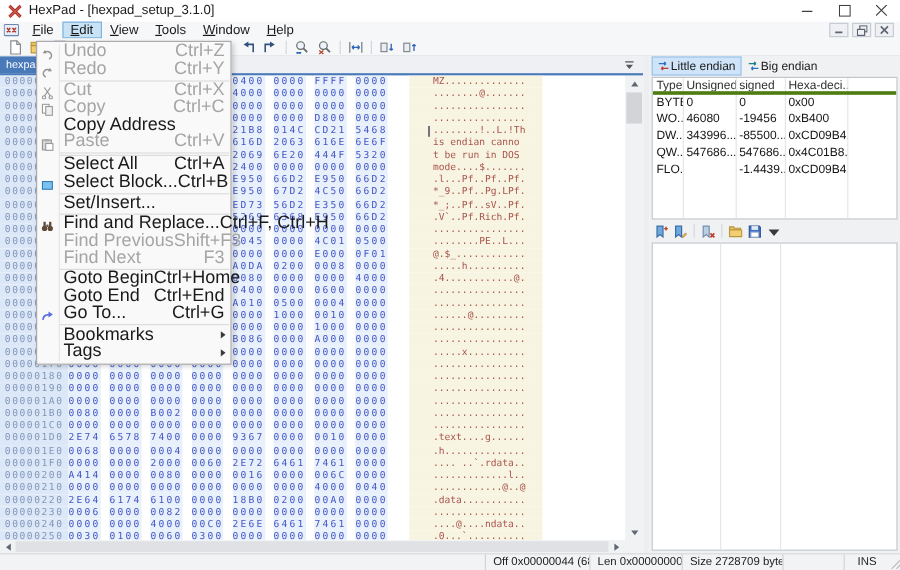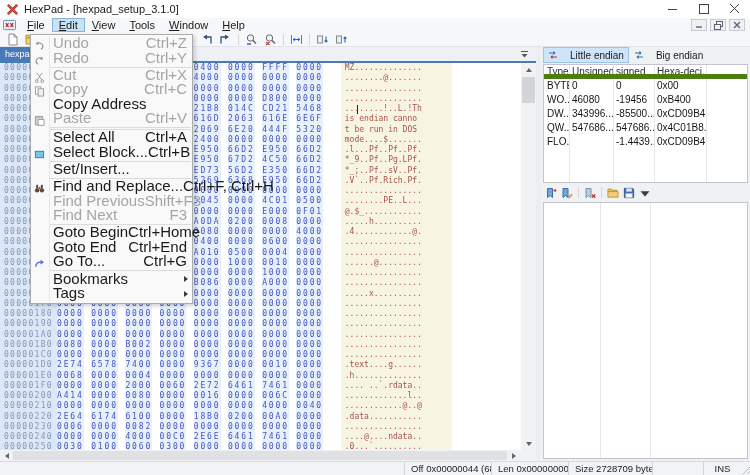--- a/index.html
+++ b/index.html
@@ -27,43 +27,43 @@
 .tb-sep{width:1px;height:11px;background:#d4d6da;margin:0 3px}
 
 .tabbar{position:absolute;left:0;top:47px;width:536px;height:16px;background:#eef0f3;border-bottom:2px solid #4879b8}
 .doc-tab{position:absolute;left:0;top:0;height:14px;max-width:96px;background:#4879b8;color:#fff;font-size:9px;line-height:14px;padding:0 5px;white-space:nowrap;overflow:hidden}
 .tab-chevron{position:absolute;right:7px;top:3px;width:9px;height:9px}
 
 .hex-area{position:absolute;left:0;top:63px;width:521px;height:387px;overflow:hidden;background:#fff;font-family:"DejaVu Sans Mono",monospace;font-size:8px}
 .hr{display:flex;height:10.25px;line-height:10.5px}
 .addr{flex:0 0 57px;background:#dce8f7;color:#8496ba;letter-spacing:1.3px;padding-left:4px;white-space:pre}
 .hg{flex:0 0 26.9px;margin-right:7.3px;background:#e7f0fb;color:#4355c5;letter-spacing:1.87px;white-space:pre}
-.asc{flex:0 0 111px;margin-left:10.3px;background:#f8f4e2;color:#a8544c;padding-left:4px;white-space:pre}
+.asc{flex:0 0 111px;margin-left:10.3px;background:#f8f4e2;color:#a8544c;padding-left:20px;white-space:pre}
 .caret{position:absolute;left:357px;top:41.5px;width:1px;height:9px;background:#20203a}
 
 .vscroll{position:absolute;left:521px;top:63px;width:15px;height:387px;background:#f1f2f4}
 .vs-btn{position:absolute;left:0;width:15px;height:13px;display:flex;align-items:center;justify-content:center}
 .vs-thumb{position:absolute;left:1px;top:14px;width:13px;height:26px;background:#d2d4d8}
 .hscroll{position:absolute;left:0;top:450px;width:536px;height:11px;background:#f1f2f4}
 .hs-btn{position:absolute;top:0;width:13px;height:11px;display:flex;align-items:center;justify-content:center}
 .hs-thumb{position:absolute;left:13px;top:1px;width:494px;height:9px;background:#dfe1e5}
 .tri-up{width:0;height:0;border-left:3.5px solid transparent;border-right:3.5px solid transparent;border-bottom:4.5px solid #606774}
 .tri-dn{width:0;height:0;border-left:3.5px solid transparent;border-right:3.5px solid transparent;border-top:4.5px solid #606774}
 .tri-lf{width:0;height:0;border-top:3.5px solid transparent;border-bottom:3.5px solid transparent;border-right:4.5px solid #606774}
 .tri-rt{width:0;height:0;border-top:3.5px solid transparent;border-bottom:3.5px solid transparent;border-left:4.5px solid #606774}
 
 .splitter{position:absolute;left:536px;top:47px;width:5px;height:414px;background:#eceef0}
 .rpane{position:absolute;left:541px;top:47px;width:209px;height:414px;background:#f0f1f3}
 .rtabs{position:absolute;left:0;top:0;right:0;height:16px;display:flex;align-items:center;padding-left:2px}
-.rtab{display:flex;align-items:center;gap:12px;font-size:10px;height:16px;padding:0 5px;color:#1a1a1a;white-space:nowrap}
+.rtab{display:flex;align-items:center;gap:1px;font-size:10px;height:16px;padding:0 5px;color:#1a1a1a;white-space:nowrap}
 .rtab.active{background:#cfe4f8;outline:1px solid #9cc3e8;outline-offset:-1px}
 .rtab .icn{width:10px;height:10px;display:inline-flex}
 .itable{position:absolute;left:2px;top:17px;width:205px;height:119px;background:#fff;border:1px solid #c2c6cc;font-size:10px;overflow:hidden}
 .irow{display:flex;height:14px;line-height:14px;position:relative;z-index:2}
-.irow.header{border-bottom:5px solid #4d7c0f;color:#303030}
+.irow.header{border-bottom:3px solid #4d7c0f;color:#303030}
 .ic{padding-left:3px;overflow:hidden;white-space:nowrap}
 .ic0{flex:0 0 25px}.ic1{flex:0 0 44px}.ic2{flex:0 0 41px}.ic3{flex:0 0 52px}.ic4{flex:1}
 .vline{position:absolute;top:0;bottom:0;width:1px;background:#e4e6ea;z-index:1}
 .bm-toolbar{position:absolute;left:2px;top:138px;height:15px;display:flex;align-items:center}
 .bm-toolbar .tb-icon{width:12px;height:12px;margin:0 2px}
 .btable{position:absolute;left:2px;top:155px;width:205px;bottom:2px;background:#fff;border:1px solid #c2c6cc;font-size:10px;overflow:hidden}
 .bc0{flex:0 0 56px}.bc1{flex:0 0 50px}.bc2{flex:1}
 
 .statusbar{position:absolute;left:0;top:461px;width:750px;height:14px;background:#f2f3f5;border-top:1px solid #d8dadd;display:flex;align-items:center;font-size:9.5px;color:#222}
 .sb{height:100%;display:flex;align-items:center;padding-left:6px;white-space:nowrap;overflow:hidden}

